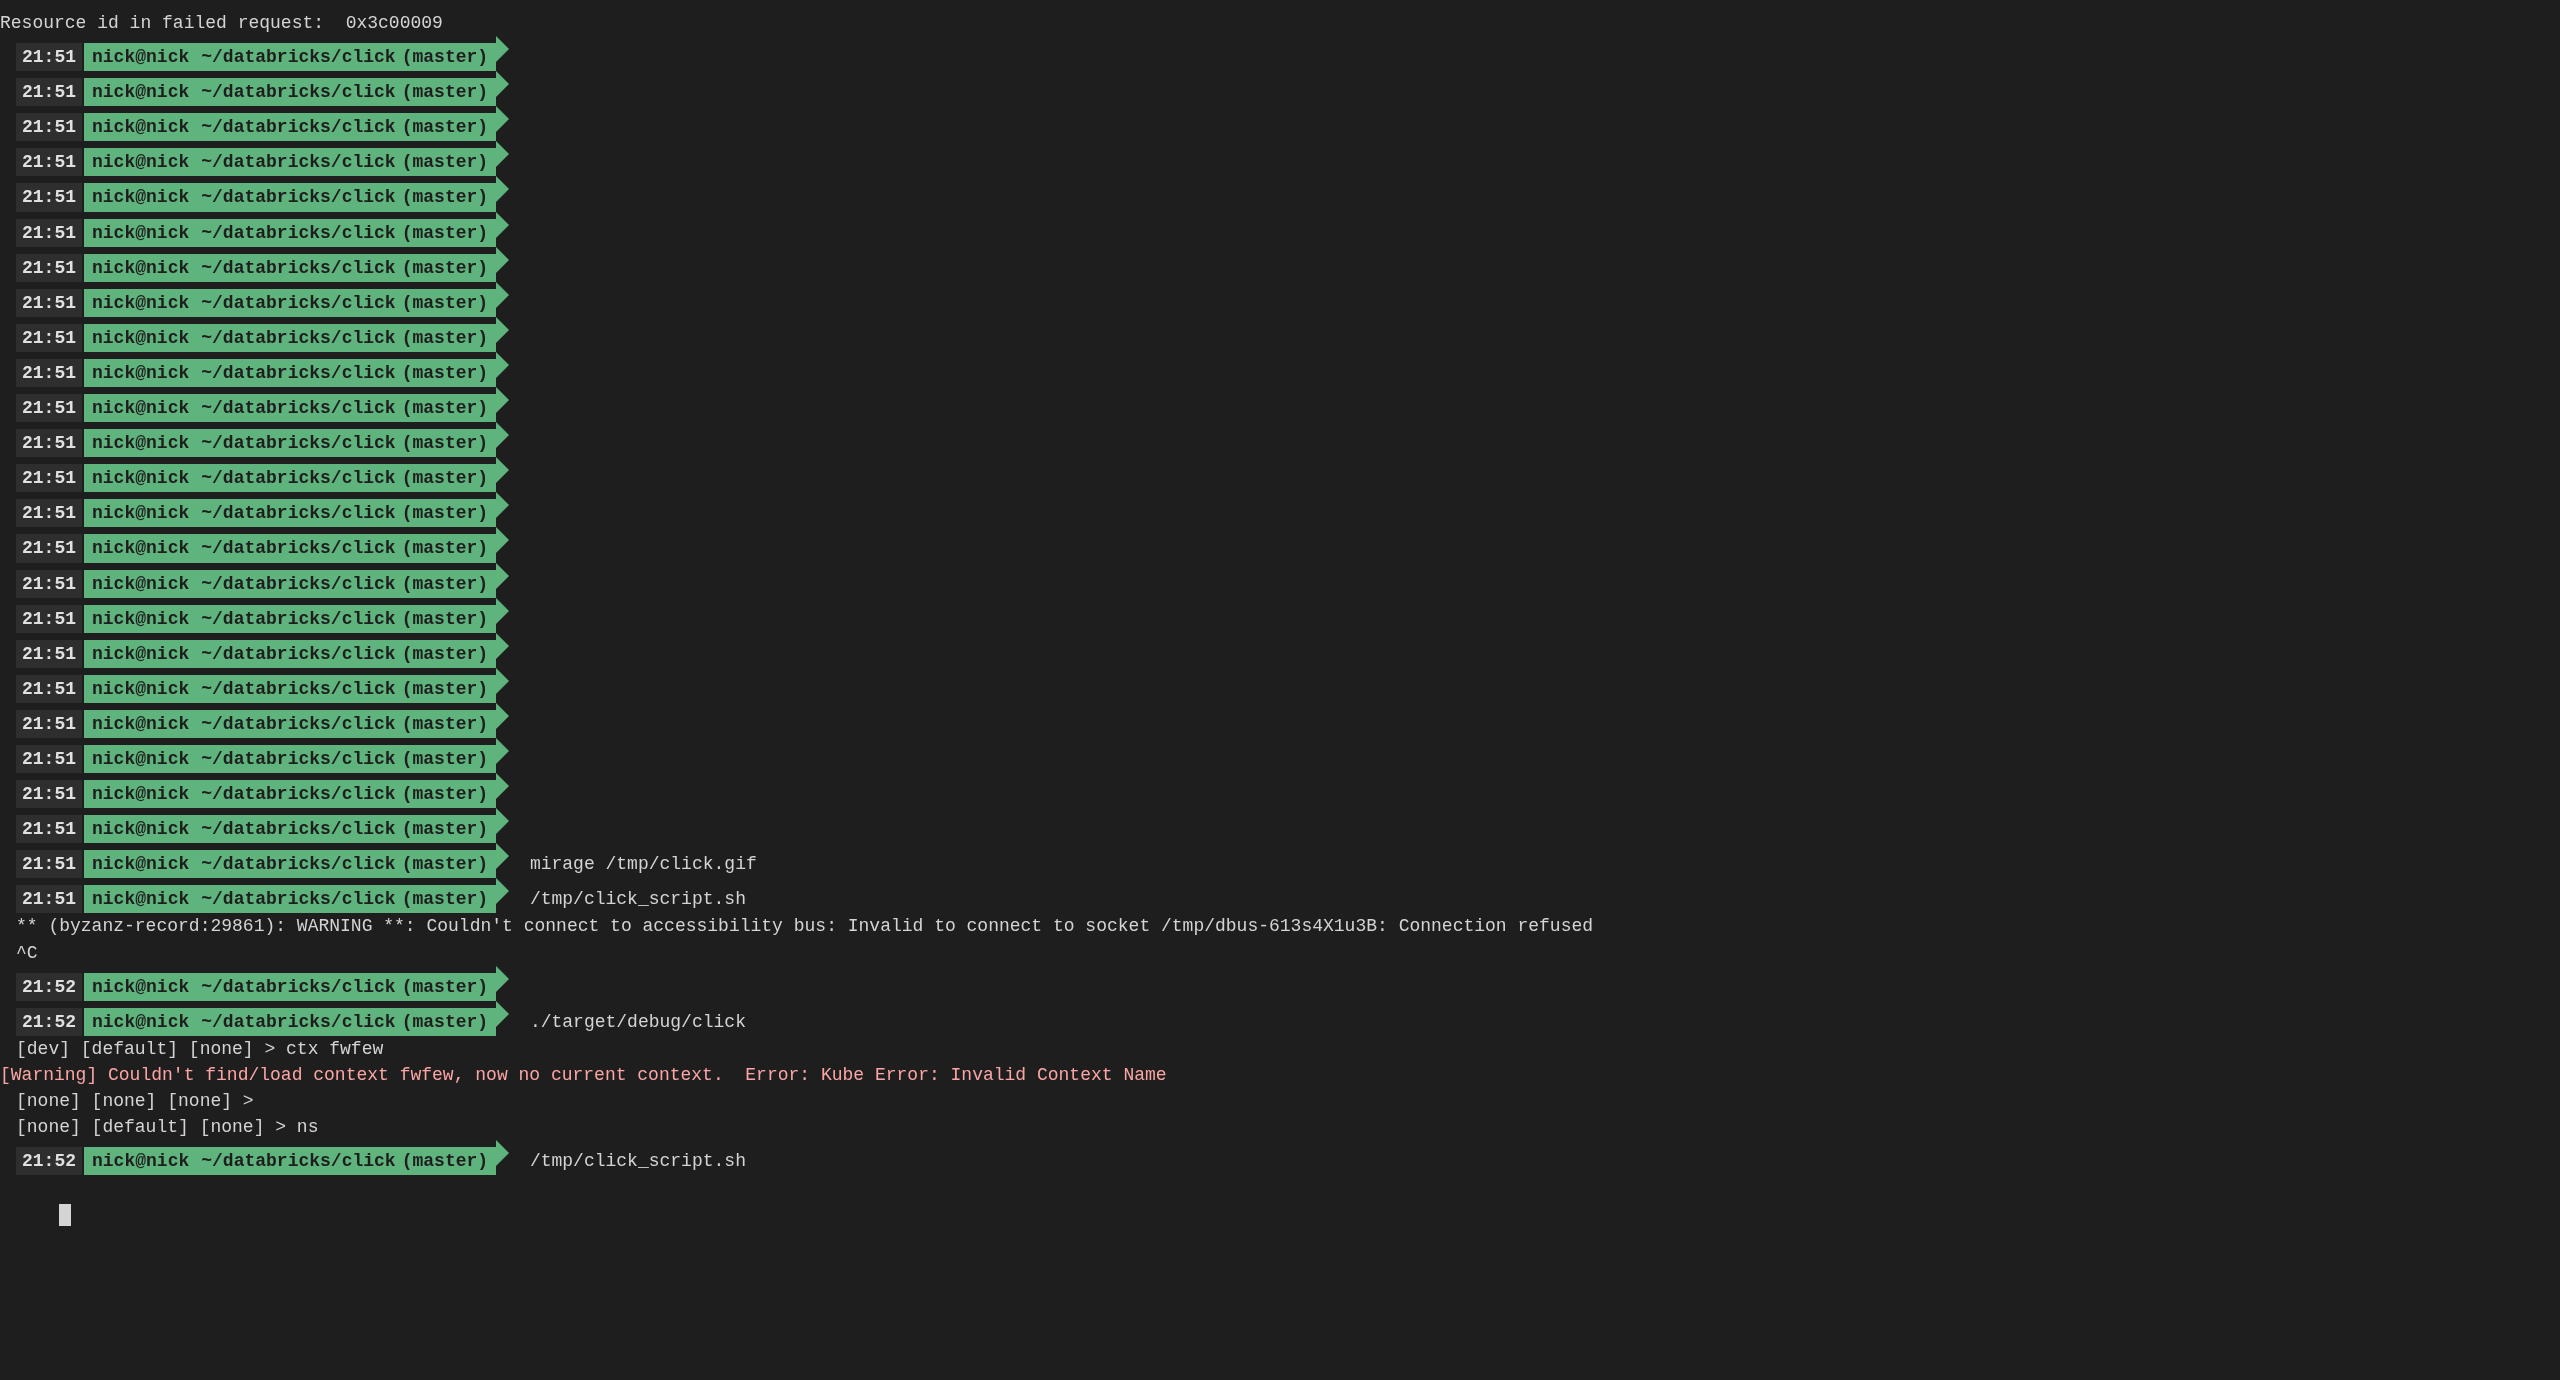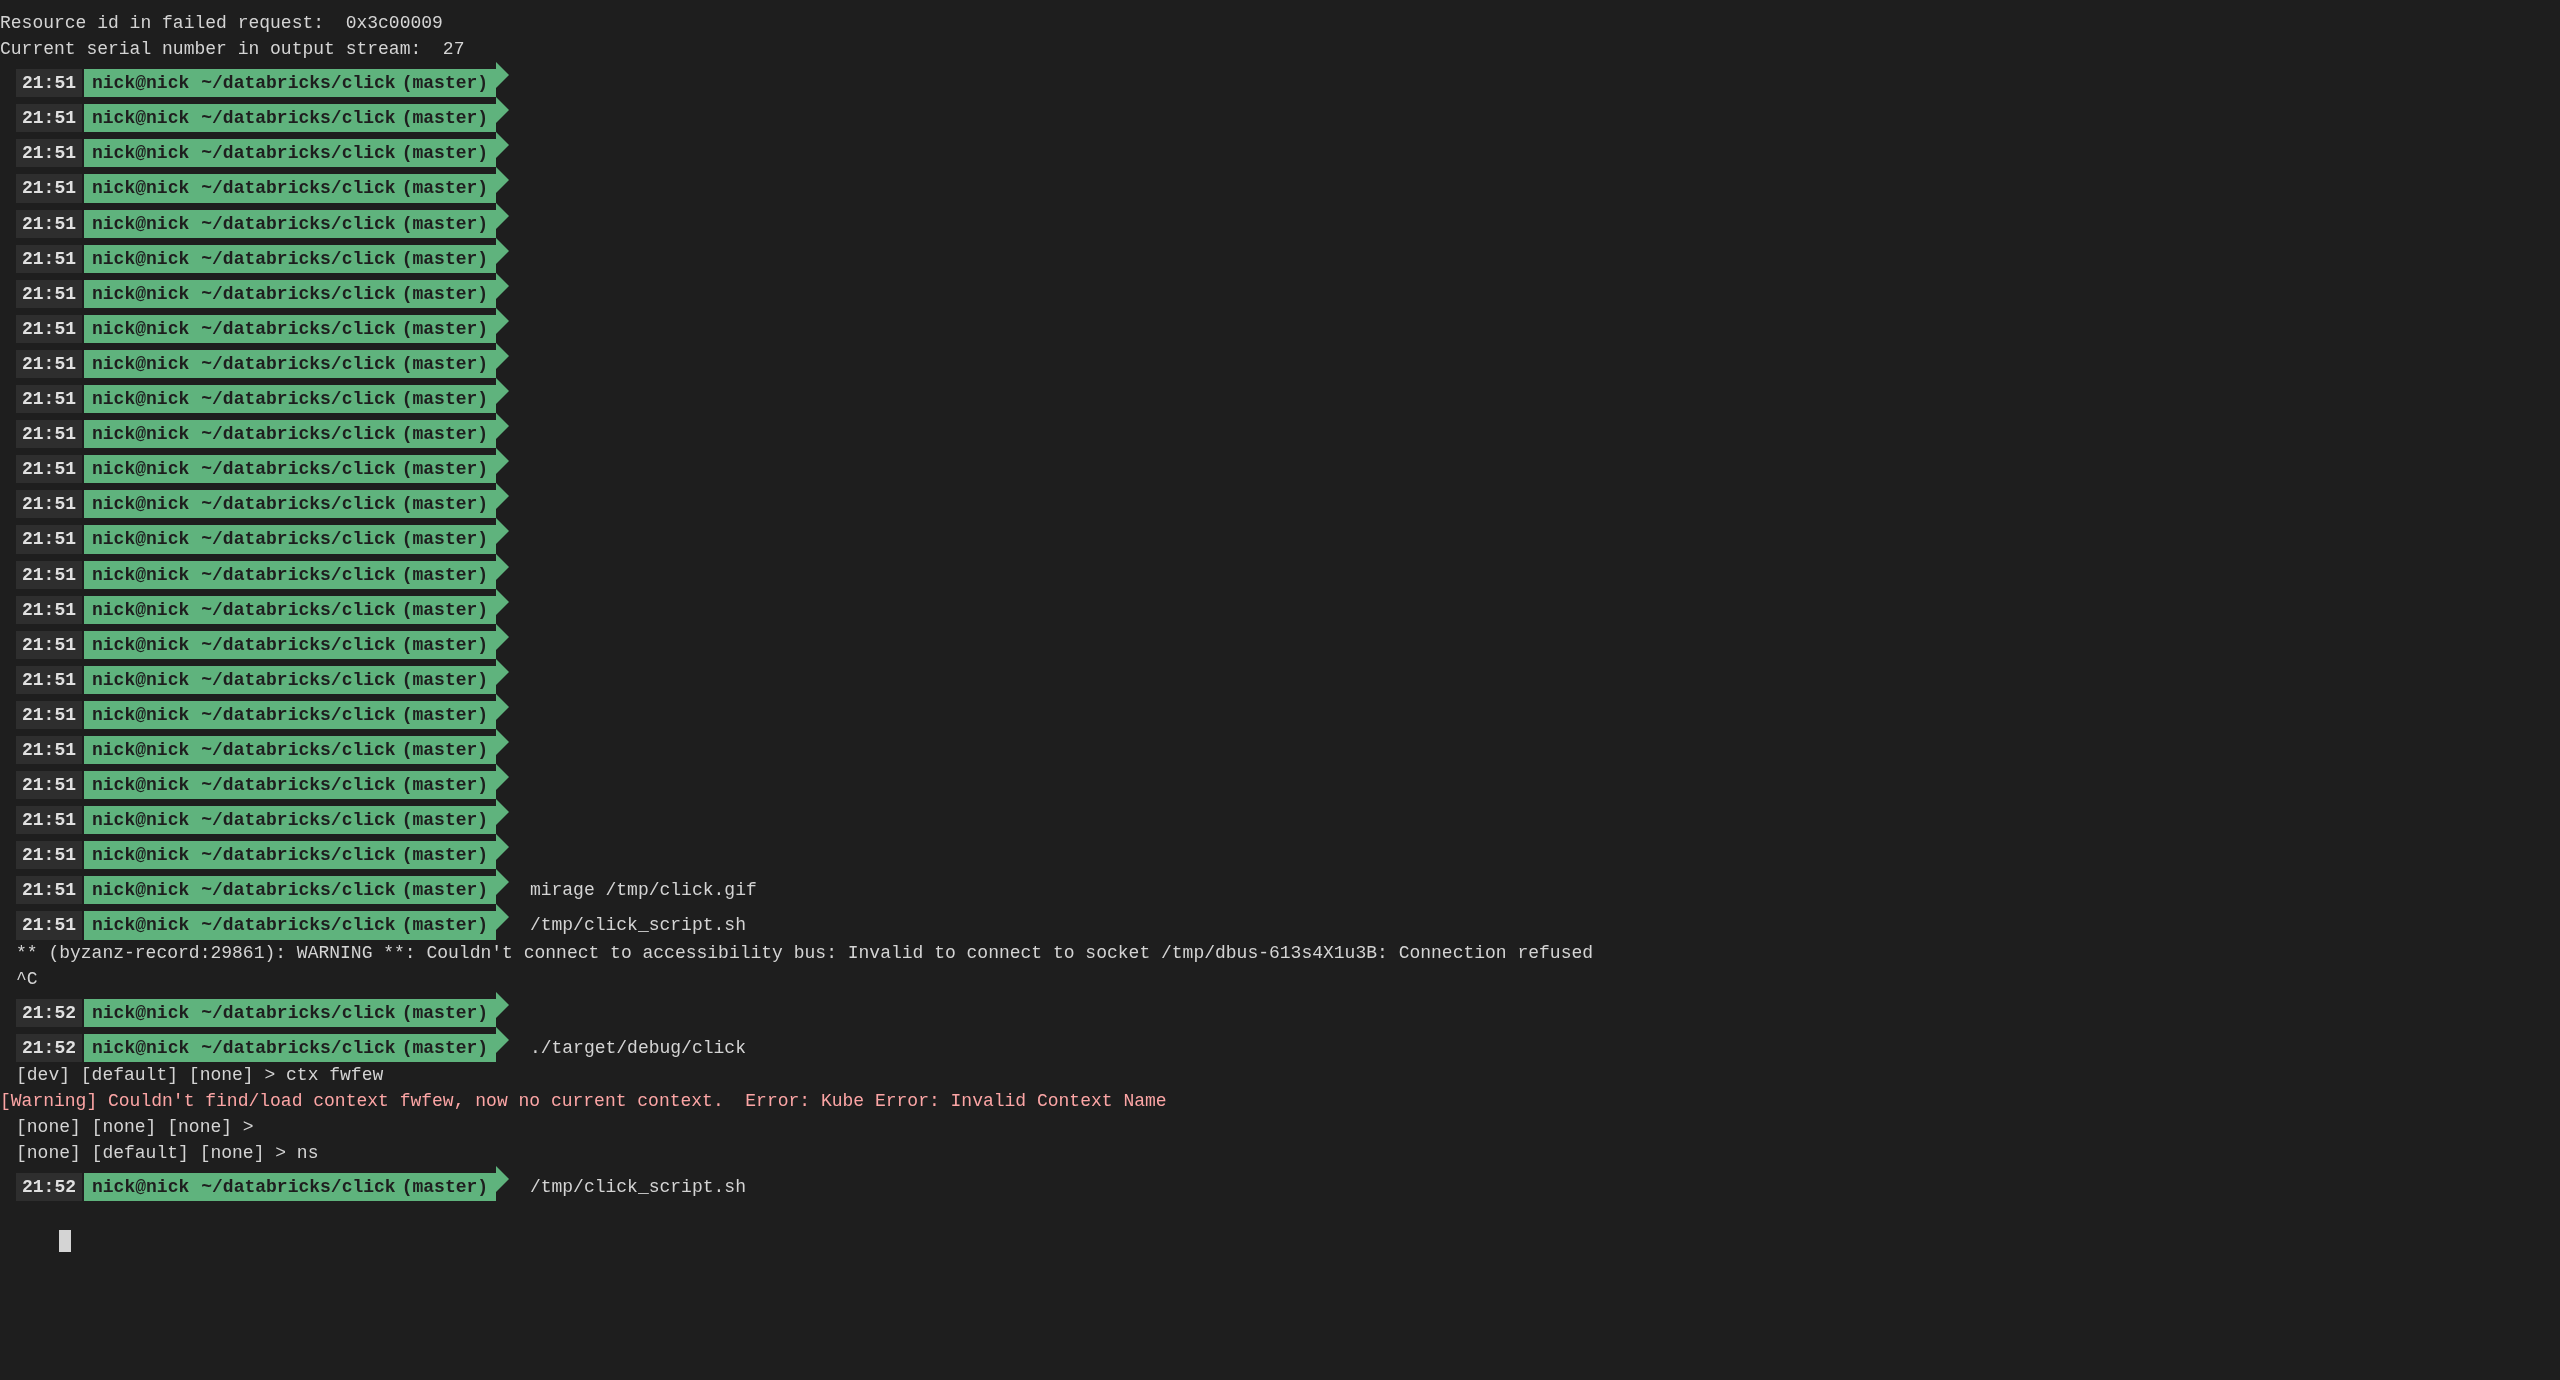--- a/index.html
+++ b/index.html
@@ -77,21 +77,20 @@
       background-color: #d4d4d4;
       vertical-align: middle;
     }
   </style>
 </head>
 <body>
 
 <div class="terminal">
 
   <div class="plain-line">Resource id in failed request:  0x3c00009</div>
-  <div class="plain-line">Current serial number in output stream:  27</div>
 
   <div id="prompt-rows-2151">
       <div class="line"><span class="prompt-time">21:51</span> <span style="background-color: rgb(95, 179, 125); color: rgb(30, 30, 30); display: inline-flex; align-items: baseline; font-weight: bold; padding: 1px 0px;"><span style="padding: 0px 6px 0px 8px;">nick@nick</span><span style="padding: 0px 6px;">~/databricks/click</span><span style="padding: 0px 8px 0px 0px;">(master)</span></span><span style="color: rgb(95, 179, 125); font-size: 22px; line-height: 1; margin-right: 2px; display: inline-block; width: 0px; height: 0px; border-top: 13px solid transparent; border-bottom: 13px solid transparent; border-left: 13px solid rgb(95, 179, 125); vertical-align: middle;"></span></div>
       <div class="line"><span class="prompt-time">21:51</span> <span style="background-color: rgb(95, 179, 125); color: rgb(30, 30, 30); display: inline-flex; align-items: baseline; font-weight: bold; padding: 1px 0px;"><span style="padding: 0px 6px 0px 8px;">nick@nick</span><span style="padding: 0px 6px;">~/databricks/click</span><span style="padding: 0px 8px 0px 0px;">(master)</span></span><span style="color: rgb(95, 179, 125); font-size: 22px; line-height: 1; margin-right: 2px; display: inline-block; width: 0px; height: 0px; border-top: 13px solid transparent; border-bottom: 13px solid transparent; border-left: 13px solid rgb(95, 179, 125); vertical-align: middle;"></span></div>
       <div class="line"><span class="prompt-time">21:51</span> <span style="background-color: rgb(95, 179, 125); color: rgb(30, 30, 30); display: inline-flex; align-items: baseline; font-weight: bold; padding: 1px 0px;"><span style="padding: 0px 6px 0px 8px;">nick@nick</span><span style="padding: 0px 6px;">~/databricks/click</span><span style="padding: 0px 8px 0px 0px;">(master)</span></span><span style="color: rgb(95, 179, 125); font-size: 22px; line-height: 1; margin-right: 2px; display: inline-block; width: 0px; height: 0px; border-top: 13px solid transparent; border-bottom: 13px solid transparent; border-left: 13px solid rgb(95, 179, 125); vertical-align: middle;"></span></div>
       <div class="line"><span class="prompt-time">21:51</span> <span style="background-color: rgb(95, 179, 125); color: rgb(30, 30, 30); display: inline-flex; align-items: baseline; font-weight: bold; padding: 1px 0px;"><span style="padding: 0px 6px 0px 8px;">nick@nick</span><span style="padding: 0px 6px;">~/databricks/click</span><span style="padding: 0px 8px 0px 0px;">(master)</span></span><span style="color: rgb(95, 179, 125); font-size: 22px; line-height: 1; margin-right: 2px; display: inline-block; width: 0px; height: 0px; border-top: 13px solid transparent; border-bottom: 13px solid transparent; border-left: 13px solid rgb(95, 179, 125); vertical-align: middle;"></span></div>
       <div class="line"><span class="prompt-time">21:51</span> <span style="background-color: rgb(95, 179, 125); color: rgb(30, 30, 30); display: inline-flex; align-items: baseline; font-weight: bold; padding: 1px 0px;"><span style="padding: 0px 6px 0px 8px;">nick@nick</span><span style="padding: 0px 6px;">~/databricks/click</span><span style="padding: 0px 8px 0px 0px;">(master)</span></span><span style="color: rgb(95, 179, 125); font-size: 22px; line-height: 1; margin-right: 2px; display: inline-block; width: 0px; height: 0px; border-top: 13px solid transparent; border-bottom: 13px solid transparent; border-left: 13px solid rgb(95, 179, 125); vertical-align: middle;"></span></div>
       <div class="line"><span class="prompt-time">21:51</span> <span style="background-color: rgb(95, 179, 125); color: rgb(30, 30, 30); display: inline-flex; align-items: baseline; font-weight: bold; padding: 1px 0px;"><span style="padding: 0px 6px 0px 8px;">nick@nick</span><span style="padding: 0px 6px;">~/databricks/click</span><span style="padding: 0px 8px 0px 0px;">(master)</span></span><span style="color: rgb(95, 179, 125); font-size: 22px; line-height: 1; margin-right: 2px; display: inline-block; width: 0px; height: 0px; border-top: 13px solid transparent; border-bottom: 13px solid transparent; border-left: 13px solid rgb(95, 179, 125); vertical-align: middle;"></span></div>
       <div class="line"><span class="prompt-time">21:51</span> <span style="background-color: rgb(95, 179, 125); color: rgb(30, 30, 30); display: inline-flex; align-items: baseline; font-weight: bold; padding: 1px 0px;"><span style="padding: 0px 6px 0px 8px;">nick@nick</span><span style="padding: 0px 6px;">~/databricks/click</span><span style="padding: 0px 8px 0px 0px;">(master)</span></span><span style="color: rgb(95, 179, 125); font-size: 22px; line-height: 1; margin-right: 2px; display: inline-block; width: 0px; height: 0px; border-top: 13px solid transparent; border-bottom: 13px solid transparent; border-left: 13px solid rgb(95, 179, 125); vertical-align: middle;"></span></div>
       <div class="line"><span class="prompt-time">21:51</span> <span style="background-color: rgb(95, 179, 125); color: rgb(30, 30, 30); display: inline-flex; align-items: baseline; font-weight: bold; padding: 1px 0px;"><span style="padding: 0px 6px 0px 8px;">nick@nick</span><span style="padding: 0px 6px;">~/databricks/click</span><span style="padding: 0px 8px 0px 0px;">(master)</span></span><span style="color: rgb(95, 179, 125); font-size: 22px; line-height: 1; margin-right: 2px; display: inline-block; width: 0px; height: 0px; border-top: 13px solid transparent; border-bottom: 13px solid transparent; border-left: 13px solid rgb(95, 179, 125); vertical-align: middle;"></span></div>

